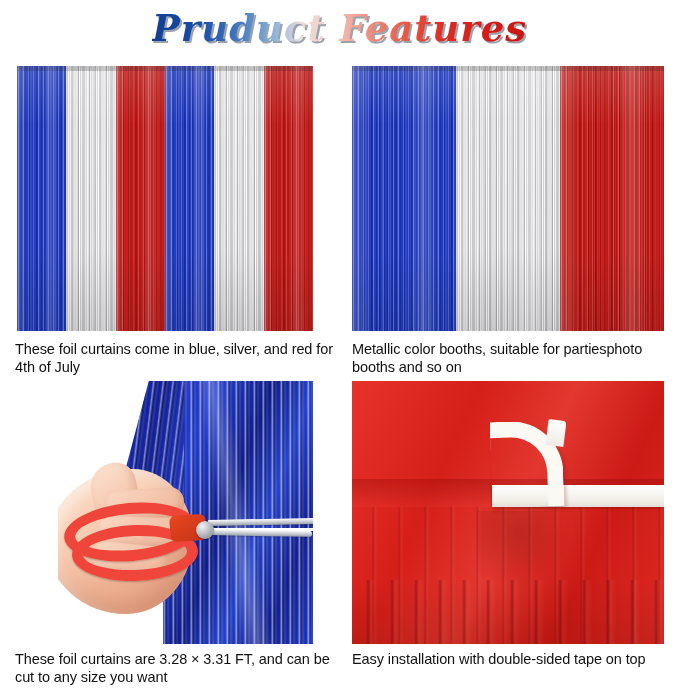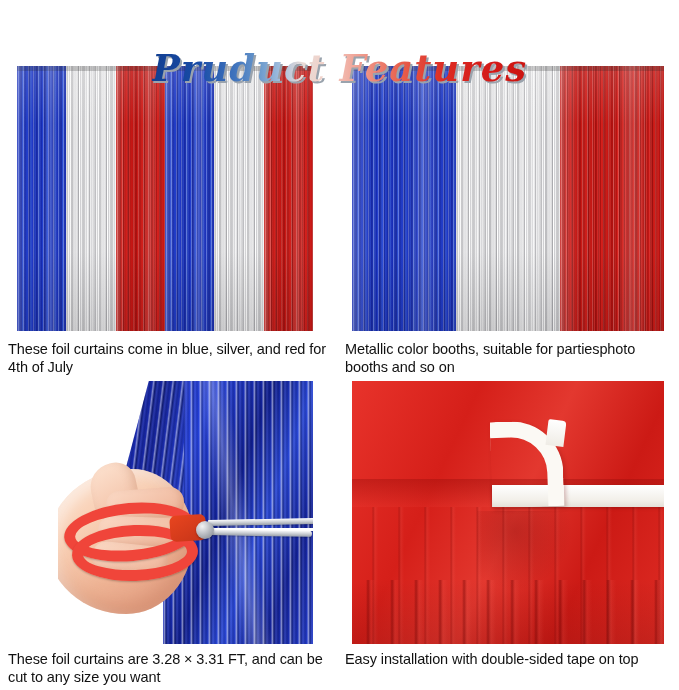--- a/index.html
+++ b/index.html
@@ -18,21 +18,20 @@
   
   .title-bar {
     position: absolute;
     left: 0;
     top: 0;
     width: 679px;
     height: 56px;
     display: flex;
     align-items: center;
     justify-content: center;
-    margin-top: 40px;
   }
   .title-text {
     font-family: "DejaVu Serif", serif;
     font-weight: bold;
     font-style: italic;
     font-size: 37px;
     letter-spacing: 1px;
     white-space: pre;
     line-height: 1;
     background-image: linear-gradient(
@@ -310,20 +309,21 @@
   }
 
   
   .caption {
     position: absolute;
     font-family: "Liberation Sans", sans-serif;
     font-size: 14.5px;
     line-height: 18px;
     color: #111111;
     letter-spacing: -0.1px;
+    margin-left: 7px;
   }
   .cap-tl { left: 8px;   top: 340px; width: 320px; }
   .cap-tr { left: 345px; top: 340px; width: 330px; }
   .cap-bl { left: 8px;   top: 650px; width: 325px; }
   .cap-br { left: 345px; top: 650px; width: 332px; }
 </style>
 </head>
 <body>
 
 <div class="title-bar">

